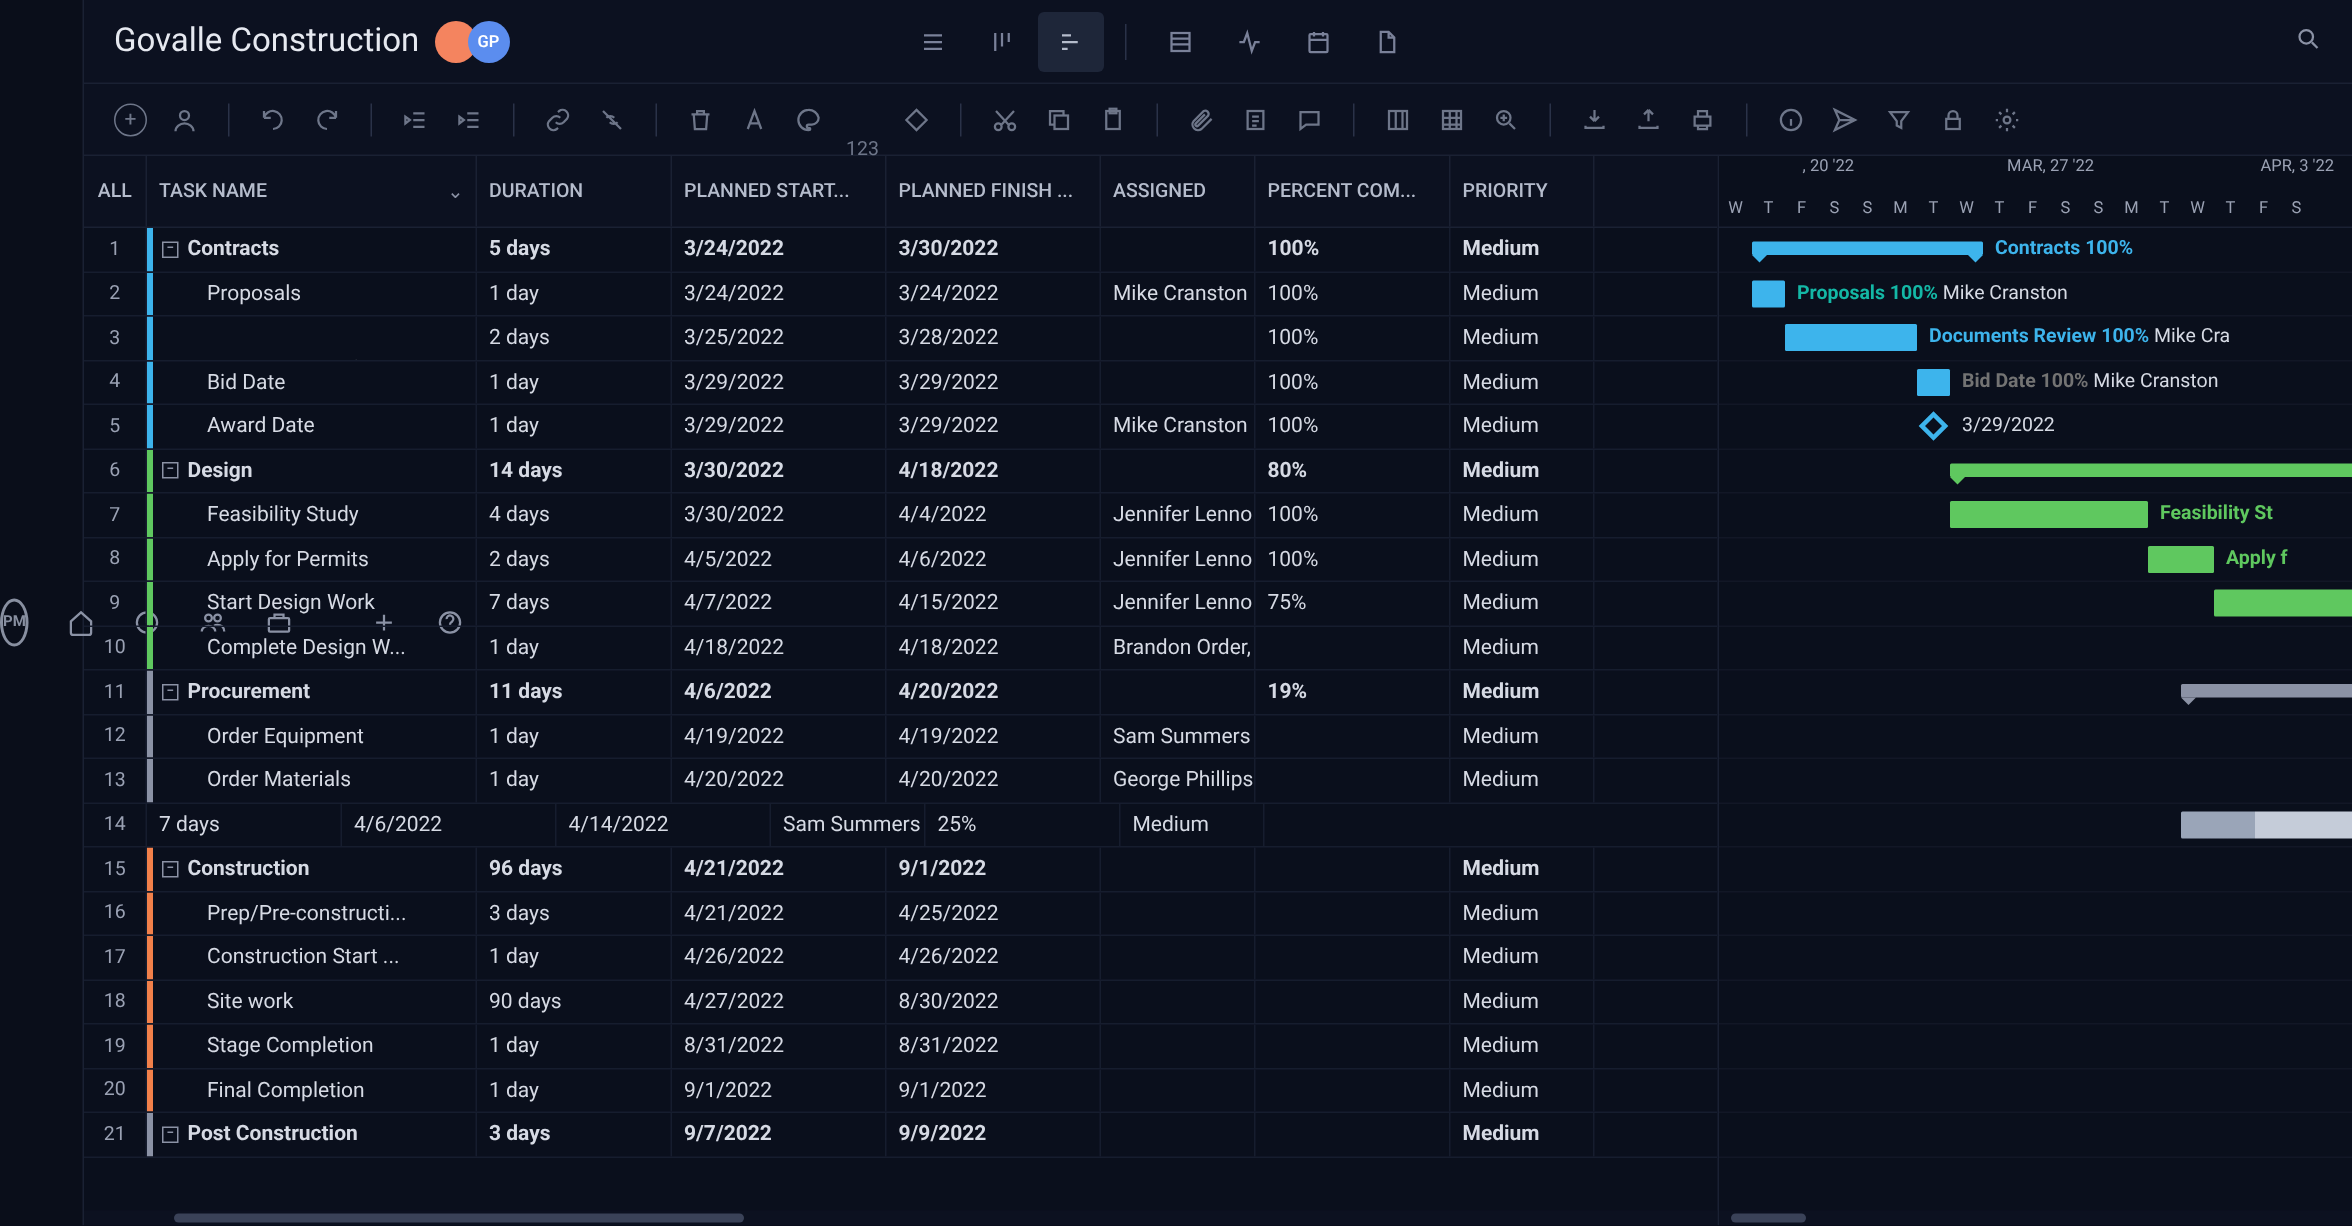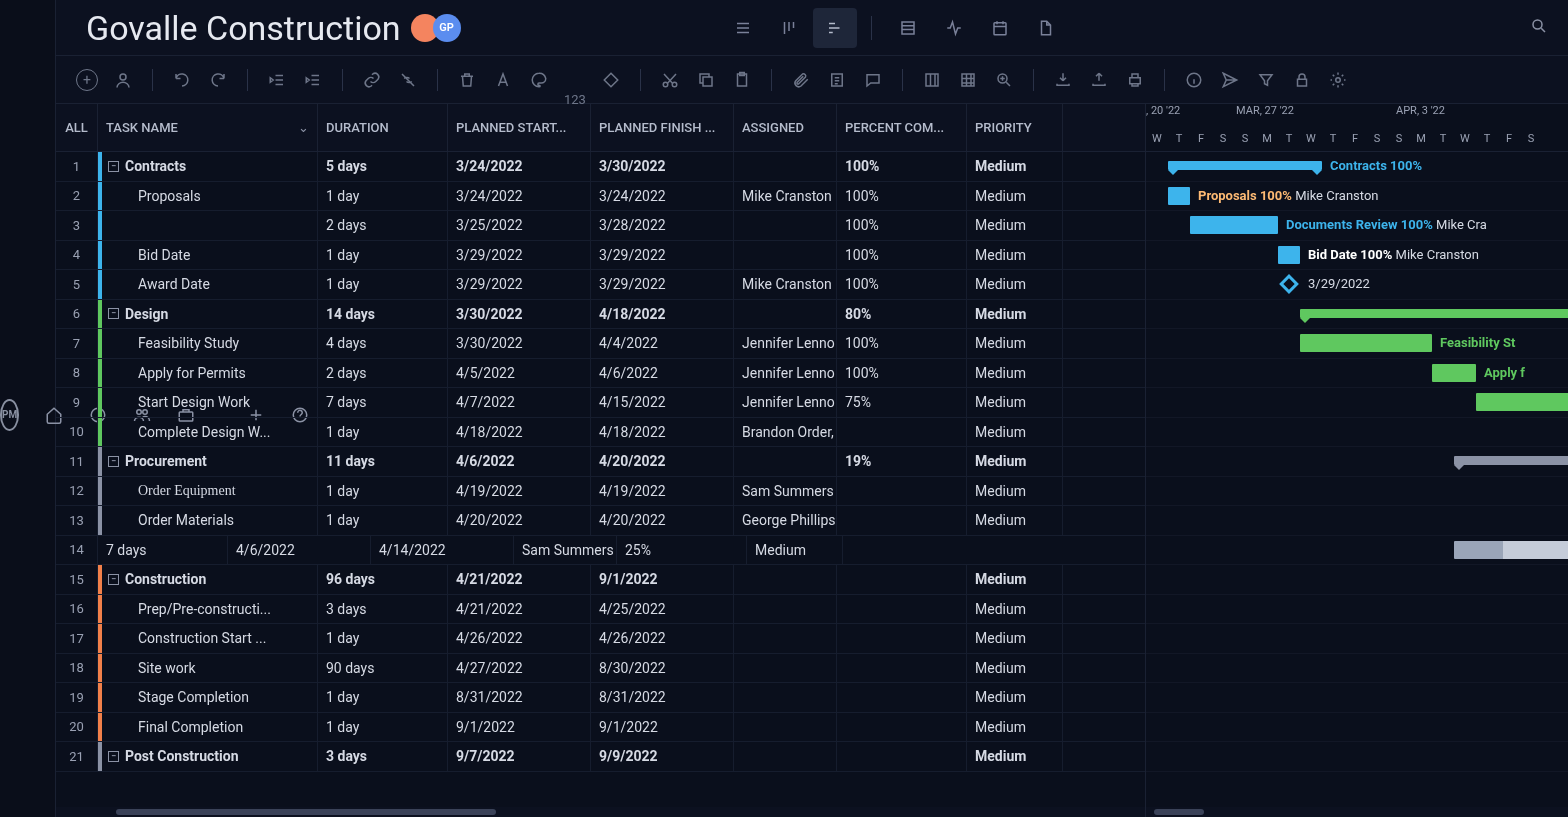--- a/index.html
+++ b/index.html
@@ -6,21 +6,21 @@
 body { font-family: -apple-system, BlinkMacSystemFont, "Segoe UI", Roboto, sans-serif; background: #0a0f1c; color: #e0e4ec; overflow: hidden; width: 1568px; height: 817px; }
 .app { display: flex; height: 100%; }
 .left-rail { width: 56px; background: rgba(10,14,27,0.9); border-right: 1px solid #1a2133; display: flex; flex-direction: row; align-items: center; padding-top: 12px; gap: 26px; }
 .left-rail .logo { width: 32px; height: 32px; border: 2px solid #888fa0; border-radius: 50%; display:flex; align-items:center; justify-content:center; font-size:10px; font-weight:700; color:#888fa0; }
 .left-rail .rail-icon { width: 22px; height: 22px; display:flex; align-items:center; justify-content:center; color:#8b92a5; cursor:pointer; }
 .left-rail .spacer { flex: 1; }
 .left-rail .avatar-sm { width: 28px; height:28px; background:#f4a261; border-radius:50%; margin-bottom:16px; }
 
 .main { flex: 1; display: flex; flex-direction: column; overflow:hidden; }
 .topbar { height: 56px; display: flex; align-items: center; padding: 0 20px; border-bottom: 1px solid #1a2133; background:#0c1120; }
-.project-title { font-size: 34px; font-weight: 400; color: #e6e9f0; margin-left: 10px; }
+.project-title { font-size: 22px; font-weight: 400; color: #e6e9f0; }
 .avatars { display:flex; margin-left:16px; }
 .avatars .av { width:28px; height:28px; border-radius:50%; margin-left:-6px; display:flex; align-items:center; justify-content:center; font-size:11px; font-weight:600; }
 .av1 { background:#f4845f; }
 .av2 { background:#5b8def; color:#fff; }
 .view-switcher { display:flex; margin-left: 260px; gap:2px; }
 .view-btn { width:44px; height:40px; display:flex; align-items:center; justify-content:center; color:#7a8199; cursor:pointer; border-radius:4px; }
 .view-btn.active { background:#1e2639; color:#b5bccc; }
 .view-sep { width:1px; background:#2a3248; margin:8px 12px; }
 .topbar .srch { margin-left:auto; color:#8b92a5; cursor:pointer; }
 
@@ -59,21 +59,21 @@
 .collapse-box { width:11px; height:11px; border:1px solid #8b92a5; display:flex; align-items:center; justify-content:center; font-size:9px; line-height:1; color:#8b92a5; cursor:pointer; flex-shrink:0; }
 .row .cell.dur { width:130px; }
 .row .cell.ps { width:143px; }
 .row .cell.pf { width:143px; }
 .row .cell.as { width:103px; }
 .row .cell.pc { width:130px; }
 .row .cell.pr { width:96px; }
 
 .gantt-header { height:48px; border-bottom:1px solid #1a2133; font-size:11px; color:#9aa1b3; position:relative; }
 .gantt-months { display:flex; height:20px; }
-.gantt-months div { flex-shrink:0; text-align:left; }
+.gantt-months div { flex-shrink:0; text-align:right; }
 .gantt-days { display:flex; height:28px; align-items:center; }
 .gantt-days span { width:20px; text-align:center; flex-shrink:0; font-size:11px; }
 .gantt-body { flex:1; position:relative; overflow:hidden; }
 .gantt-row { height:29.5px; border-bottom:1px solid #121726; position:relative; }
 .gbar { position:absolute; height:18px; top:5px; border-radius:1px; }
 .gbar.summary { height:9px; top:9px; }
 .gbar.summary::before, .gbar.summary::after { content:""; position:absolute; bottom:-5px; width:0; height:0; border-top:5px solid; border-left:5px solid transparent; border-right:5px solid transparent; }
 .gbar.summary::before { left:0; border-top-color:inherit; }
 .gbar.summary::after { right:0; border-top-color:inherit; }
 .glabel { position:absolute; font-size:13px; white-space:nowrap; top:6px; }
@@ -531,21 +531,21 @@
               <div class="cell ps">4/6/2022</div>
               <div class="cell pf">4/20/2022</div>
               <div class="cell as"></div>
               <div class="cell pc">19%</div>
               <div class="cell pr">Medium</div>
             </div>
             <div class="row">
               <div class="cell num">12</div>
               <div class="cell task">
                 <div class="color-bar" style="background: rgb(139, 146, 165);"></div>
-                <div class="task-inner" style="padding-left: 36px; font-family: Liberation Serif, serif;">
+                <div class="task-inner" style="padding-left: 36px;">
                   <span>Order Equipment</span>
                 </div>
               </div>
               <div class="cell dur">1 day</div>
               <div class="cell ps">4/19/2022</div>
               <div class="cell pf">4/19/2022</div>
               <div class="cell as">Sam Summers</div>
               <div class="cell pc"></div>
               <div class="cell pr">Medium</div>
             </div>
@@ -714,29 +714,29 @@
               <span style="width: 22px;">S</span>
             </div>
         </div>
         <div class="gantt-body" id="gantt-body">
             <div class="gantt-row">
               <div class="gbar summary" style="left: 22px; width: 154px; background: rgb(61, 180, 236); border-top-color: rgb(61, 180, 236);"></div>
               <div class="glabel" style="left: 184px;"><span class="strong" style="color:#3db4ec">Contracts  100%</span></div>
             </div>
             <div class="gantt-row">
               <div class="gbar" style="left: 22px; width: 22px; background: rgb(61, 180, 236);"></div>
-              <div class="glabel" style="left: 52px;"><span class="strong" style="color:#fdba74">Proposals  100%</span> <span style="color:#d6dae4">Mike Cranston</span></div>
+              <div class="glabel" style="left: 52px;"><span class="strong" style="color:#14b8a6">Proposals  100%</span> <span style="color:#d6dae4">Mike Cranston</span></div>
             </div>
             <div class="gantt-row">
               <div class="gbar" style="left: 44px; width: 88px; background: rgb(61, 180, 236);"></div>
               <div class="glabel" style="left: 140px;"><span class="strong" style="color:#3db4ec">Documents Review  100%</span> <span style="color:#d6dae4">Mike Cra</span></div>
             </div>
             <div class="gantt-row">
               <div class="gbar" style="left: 132px; width: 22px; background: rgb(61, 180, 236);"></div>
-              <div class="glabel" style="left: 162px;"><span class="strong" style="color:#ffffff">Bid Date  100%</span> <span style="color:#d6dae4">Mike Cranston</span></div>
+              <div class="glabel" style="left: 162px;"><span class="strong" style="color:#737373">Bid Date  100%</span> <span style="color:#d6dae4">Mike Cranston</span></div>
             </div>
             <div class="gantt-row">
               <div class="milestone" style="left: 136px;"></div>
               <div class="glabel" style="left: 162px; color: rgb(214, 218, 228);">3/29/2022</div>
             </div>
             <div class="gantt-row">
               <div class="gbar summary" style="left: 154px; width: 440px; background: rgb(95, 200, 95); border-top-color: rgb(95, 200, 95);"></div>
             </div>
             <div class="gantt-row">
               <div class="gbar" style="left: 154px; width: 132px; background: rgb(95, 200, 95);"></div>

